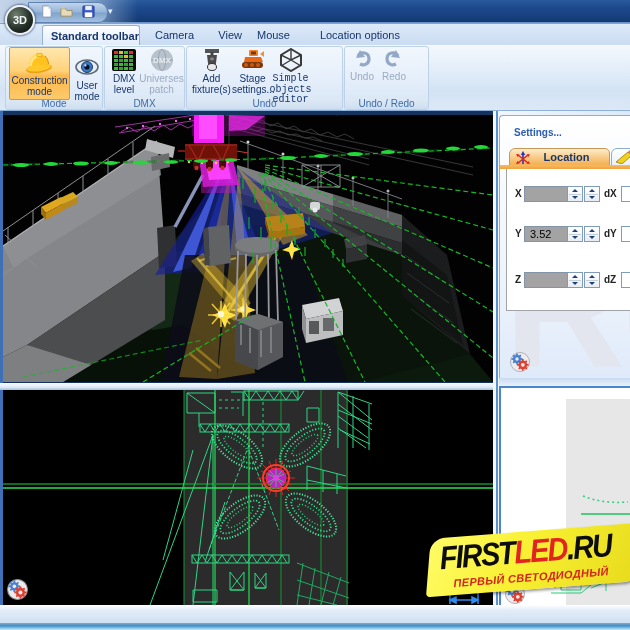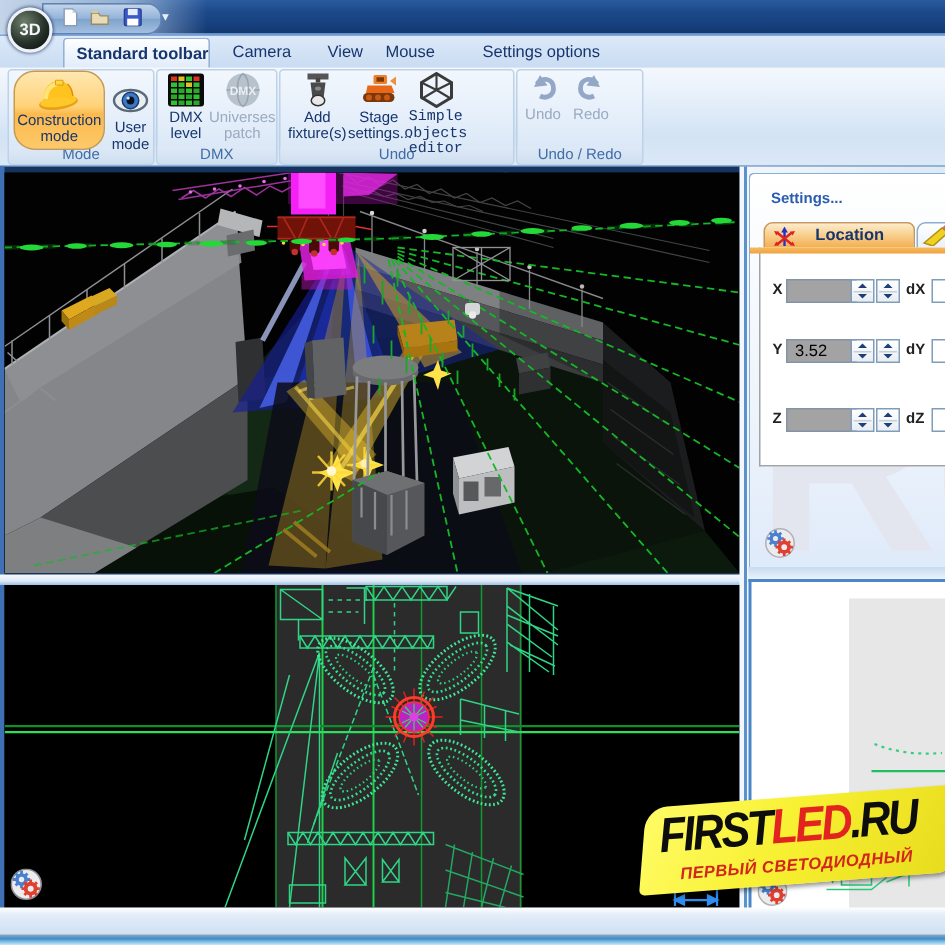--- a/index.html
+++ b/index.html
@@ -16,21 +16,21 @@
 #tabrow{left:0;top:24px;width:630px;height:21px;background:linear-gradient(#dce9f9,#cadcf2);}
 .tab{top:25px;height:20px;color:#17366e;font-size:11px;line-height:20px;text-align:right;}
 #tab1{left:42px;width:96px;background:linear-gradient(#fdfeff,#f0f6fd 45%,#e0ecfa);border:1px solid #96b1d4;border-bottom:none;border-radius:3px 3px 0 0;font-weight:bold;}
 
 #ribbon{left:0;top:45px;width:630px;height:65px;background:linear-gradient(#f4f8fd,#e2edf9 40%,#d3e3f4 70%,#dbe8f6);border-bottom:1px solid #8fb0d8;}
 .rgroup{top:1px;height:62px;border:1px solid #bdd2e8;border-radius:3px;background:linear-gradient(#f2f7fd,#e4eefa 55%,#d5e4f4);}
 .rglabel{position:absolute;left:0;bottom:0;width:100%;height:11px;font-size:10px;color:#3f6da8;text-align:center;line-height:11px;background:linear-gradient(#dee9f6,#cfdff0);border-radius:0 0 3px 3px;}
 .rbtn{position:absolute;top:1px;height:50px;text-align:center;color:#17366e;font-size:10px;line-height:10.5px;}
 .rbtn .ic{display:block;margin:1px auto 2px;}
 .rbtn.gray{color:#9aaabf;}
-#btnconstr{background:linear-gradient(#ffe7ae,#ffd27a 45%,#fcb94c 55%,#fdc96a);border:1px solid #c79a52;border-radius:14px;}
+#btnconstr{background:linear-gradient(#ffe7ae,#ffd27a 45%,#fcb94c 55%,#fdc96a);border:1px solid #c79a52;border-radius:2px;}
 
 #client{left:0;top:111px;width:630px;height:519px;background:#15335f;}
 #vp1{left:3px;top:4px;width:490px;height:267px;background:#000;overflow:hidden;}
 #split{left:0;top:272px;width:497px;height:7px;background:linear-gradient(#f8fbff,#dfeaf7 60%,#9cc0e2);}
 #vp2{left:3px;top:279px;width:490px;height:215px;background:#000;overflow:hidden;}
 #bstrip{left:0;top:494px;width:630px;height:25px;background:linear-gradient(#ffffff,#e4edf9 20%,#cddff2 75%,#bcd2ec);}
 #bstrip:after{content:"";position:absolute;left:0;top:18px;width:630px;height:7px;background:linear-gradient(#8fa6bf,#3e8ec8 40%,#7fc0e8 70%,#cfe6f6);}
 #leftedge{left:0;top:0px;width:3px;height:519px;background:#3f6fb5;}
 
 #rightcol{left:493px;top:0px;width:137px;height:519px;background:linear-gradient(90deg,#f2f7fd,#dce9f8);}
@@ -81,21 +81,21 @@
       <rect x="1" y="1" width="12" height="12" rx="1" fill="#3a58c8" stroke="#26408f"></rect>
       <rect x="3.5" y="1" width="7" height="4.5" fill="#e8eef8"></rect>
       <rect x="3" y="8" width="8" height="5" fill="#fff"></rect>
     </svg>
   <div id="chev" class="abs">▾</div>
   <div id="tabrow2" class="abs"></div>
   <div id="tab1" class="abs tab">Standard toolbar</div>
   <div class="abs tab" style="left:155px;width:38px;">Camera</div>
   <div class="abs tab" style="left:214px;width:28px;">View</div>
   <div class="abs tab" style="left:256px;width:34px;">Mouse</div>
-  <div class="abs tab" style="left:308px;width:92px;">Settings options</div>
+  <div class="abs tab" style="left:308px;width:92px;">Location options</div>
   <div id="ribbon" class="abs"></div>
 
   <div class="abs rgroup" style="left:5px;top:46px;width:96px;">
       <div class="rglabel">Mode</div>
     </div>
   <div class="abs rgroup" style="left:104px;top:46px;width:79px;">
       <div class="rglabel">DMX</div>
     </div>
   <div class="abs rgroup" style="left:186px;top:46px;width:155px;">
       <div class="rglabel">Undo</div>

